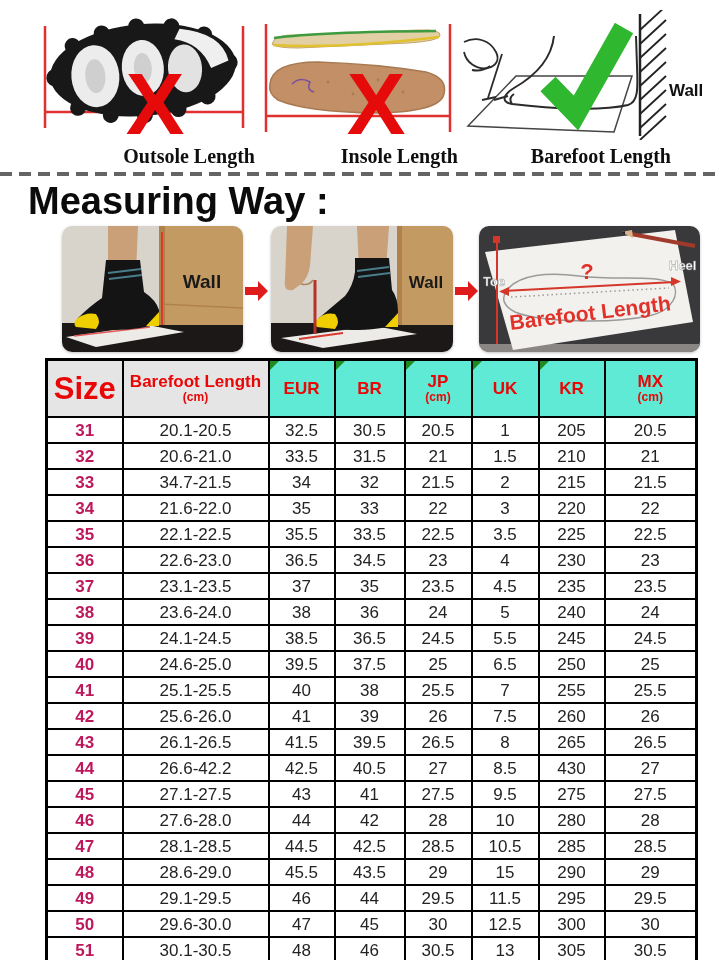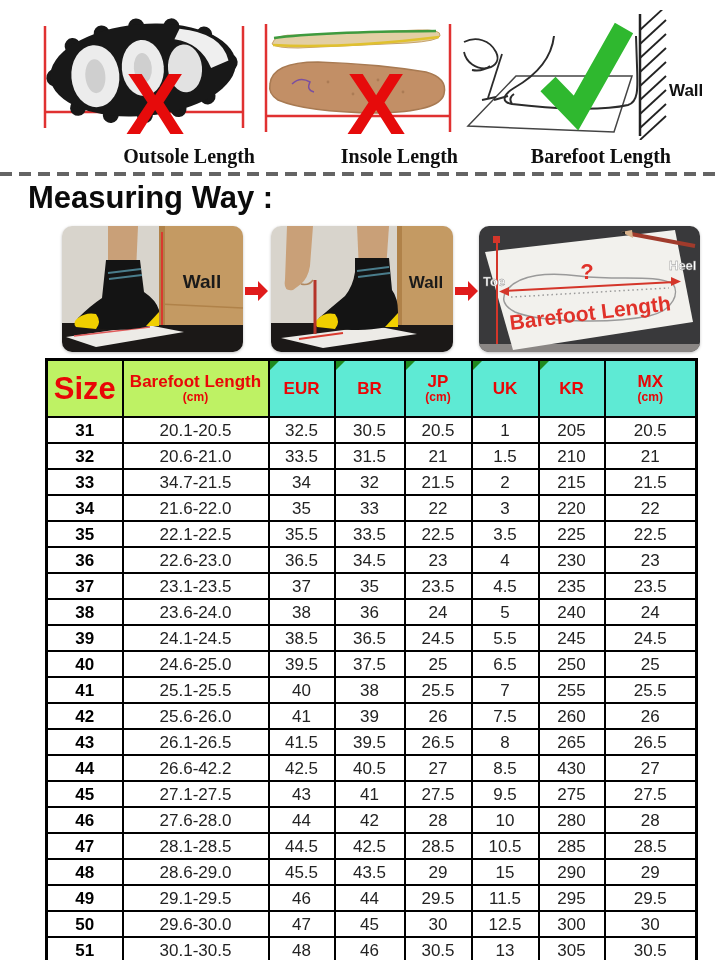--- a/index.html
+++ b/index.html
@@ -14,40 +14,40 @@
   .fig1{left:35px;width:220px;}
   .fig2{left:258px;width:200px;}
   .fig3{left:462px;width:253px;}
   .fig3 .cap{padding-right:44px;}
 
   
   .divider{position:absolute;top:172px;left:0;width:720px;height:4px;
     background:repeating-linear-gradient(90deg,#646464 0 12px,transparent 12px 19px);}
 
   
-  .mw-heading{position:absolute;top:180px;left:28px;font-size:31px;font-weight:bold;color:#0b0b0b;}
+  .mw-heading{position:absolute;top:180px;left:28px;font-size:38px;font-weight:bold;color:#0b0b0b;}
   .photos{position:absolute;top:226px;left:0;width:720px;height:128px;}
   .photo{position:absolute;top:0;height:126px;border-radius:10px;overflow:hidden;box-shadow:0 1px 3px rgba(0,0,0,0.25);}
   .photo1{left:62px;width:181px;}
   .photo2{left:271px;width:182px;}
   .photo3{left:479px;width:221px;}
   .arrow{position:absolute;top:54px;width:24px;height:22px;}
   .arrow1{left:245px;}
   .arrow2{left:455px;}
 
   
   .table-wrap{position:absolute;top:358px;left:45px;}
   table.size-table{border-collapse:collapse;table-layout:fixed;width:650px;border:3px solid #000;}
   .size-table th,.size-table td{border:2px solid #000;text-align:center;vertical-align:middle;padding:0;overflow:hidden;}
   .size-table th{height:55px;background:#5eead4;color:#e90606;font-weight:bold;font-size:17px;position:relative;line-height:1.15;}
-  .size-table th.hl{background:#bef264;}
+  .size-table th.hl{background:#e5e5e5;}
   .size-table th.big .hlabel{font-size:31px;line-height:1;}
   .size-table .hsub{font-size:12px;font-weight:bold;}
   .size-table td{height:24px;font-size:17px;color:#232323;line-height:1;}
-  .size-table td.size-col{font-weight:bold;color:#000000;}
+  .size-table td.size-col{font-weight:bold;color:#be185d;}
   .corner{position:absolute;top:0;left:0;width:0;height:0;
     border-top:9px solid #1f8a1f;border-right:9px solid transparent;}
 </style>
 </head>
 <body>
 
 <div class="page">
 
   <div class="guide">
 

